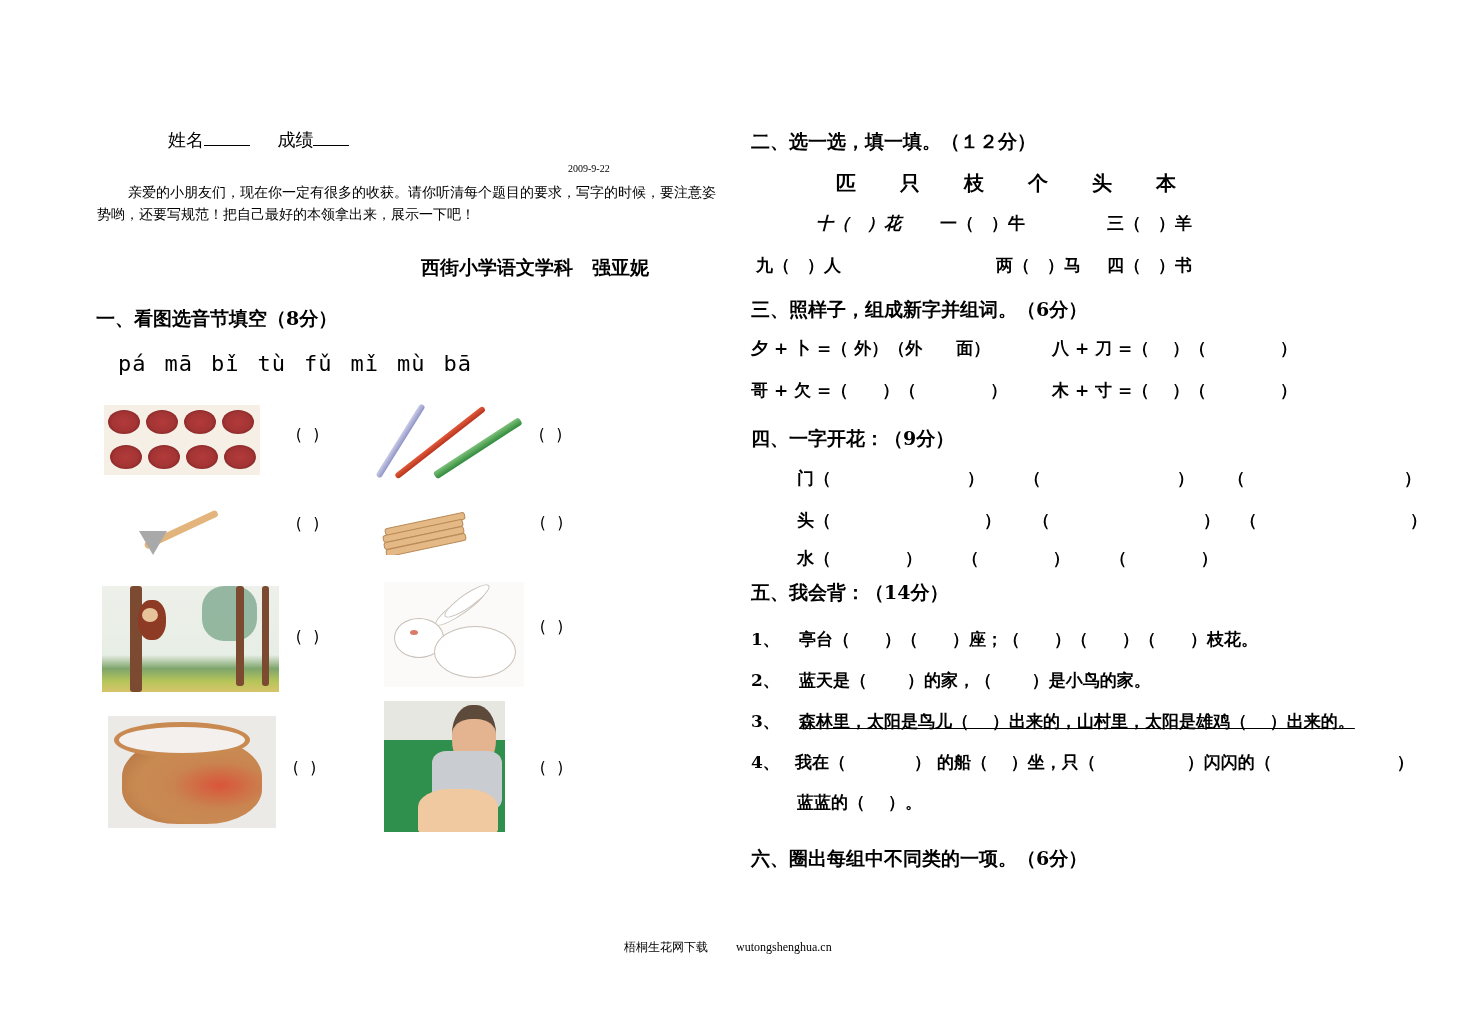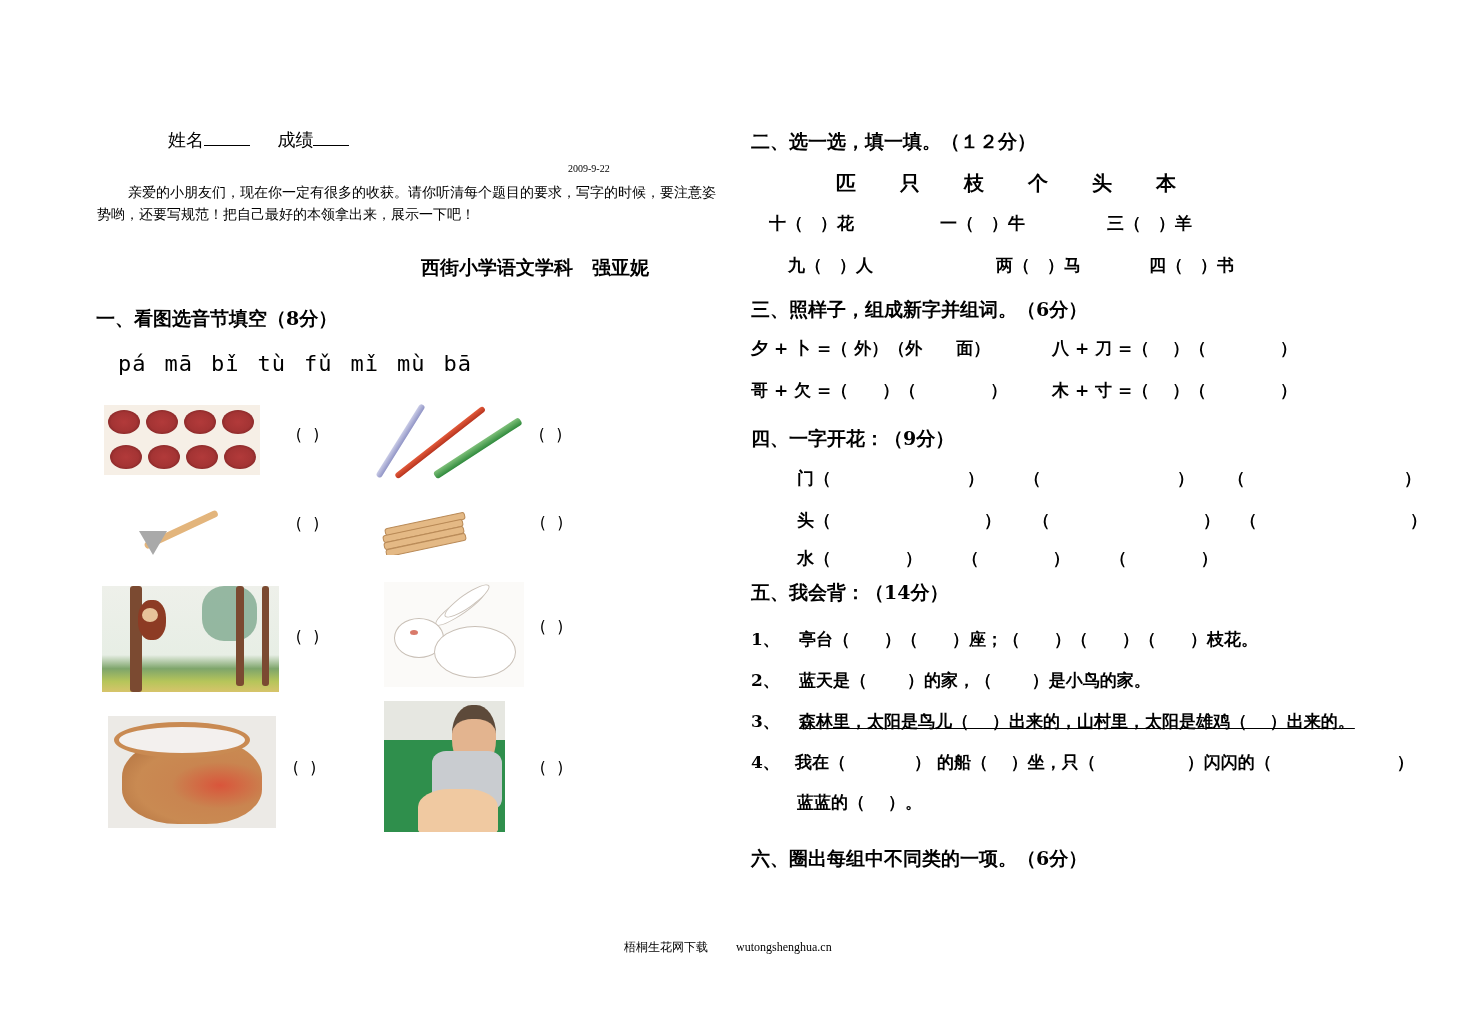--- a/index.html
+++ b/index.html
@@ -123,26 +123,26 @@
   <div class="girl-head" style="left:68px; top:4px;"></div>
   <div class="girl-body" style="left:48px; top:50px;"></div>
   <div class="girl-legs" style="left:34px; top:88px;"></div>
 </div>
 <div class="abs paren" style="left:538px; top:759px;">(     )</div>
 
 <div class="abs h" style="left:751px; top:129px;">二、选一选，填一填。（１２分）</div>
 <div class="abs mw" style="left:836px; top:170px;">
   <span>匹</span><span>只</span><span>枝</span><span>个</span><span>头</span><span>本</span>
 </div>
-<div class="abs row" style="left:769px; top:212px;">十（　）花</div>
+<div class="abs row" style="left:816px; top:212px;font-style:italic;">十（　）花</div>
 <div class="abs row" style="left:940px; top:212px;text-align:right;">一（　）牛</div>
 <div class="abs row" style="left:1107px; top:212px;">三（　）羊</div>
-<div class="abs row" style="left:788px; top:254px;">九（　）人</div>
+<div class="abs row" style="left:756px; top:254px;">九（　）人</div>
 <div class="abs row" style="left:996px; top:254px;">两（　）马</div>
-<div class="abs row" style="left:1149px; top:254px;">四（　）书</div>
+<div class="abs row" style="left:1107px; top:254px;">四（　）书</div>
 
 <div class="abs h" style="left:751px; top:297px;">三、照样子，组成新字并组词。（6分）</div>
 <div class="abs row" style="left:751px; top:337px;">夕 + 卜 =（ 外）（外　　面）</div>
 <div class="abs row" style="left:1052px; top:337px;">八 + 刀 =（　 ）（　　　　 ）</div>
 <div class="abs row" style="left:751px; top:379px;">哥 + 欠 =（　　）（　　　　 ）</div>
 <div class="abs row" style="left:1052px; top:379px;">木 + 寸 =（　 ）（　　　　 ）</div>
 
 <div class="abs h" style="left:751px; top:426px;">四、一字开花：（9分）</div>
 <div class="abs row" style="left:797px; top:467px;">
   <span>门</span><span>（　　　　　　　　）</span><span style="display:inline-block;width:40px;"></span><span>（　　　　　　　　）</span><span style="display:inline-block;width:34px;"></span><span>（　　　　　　　　　 ）</span>

